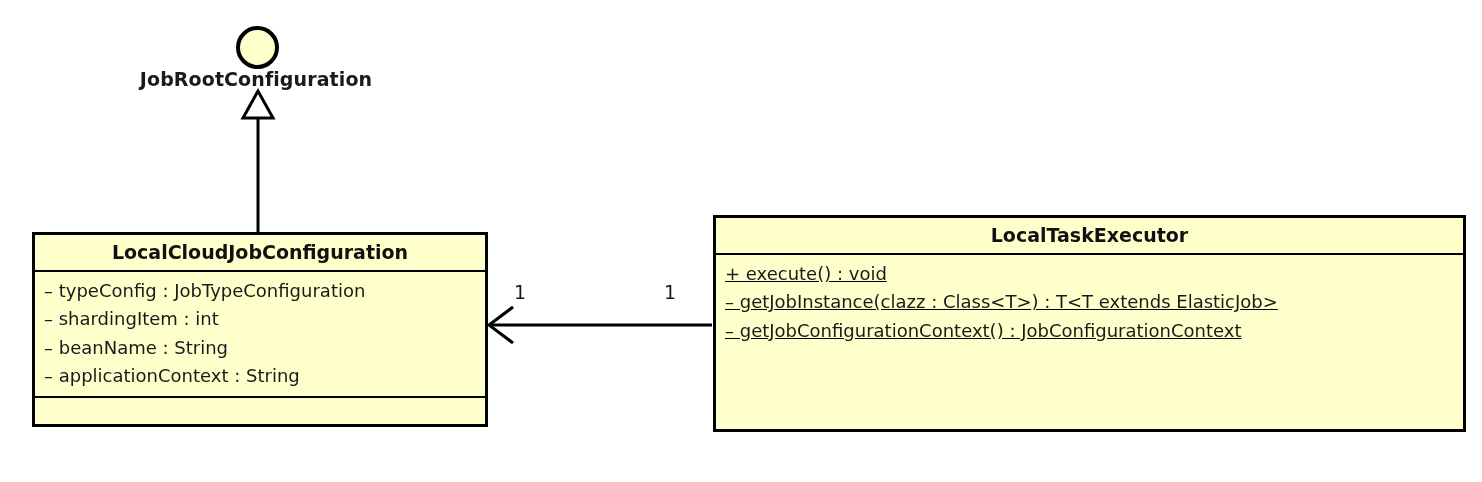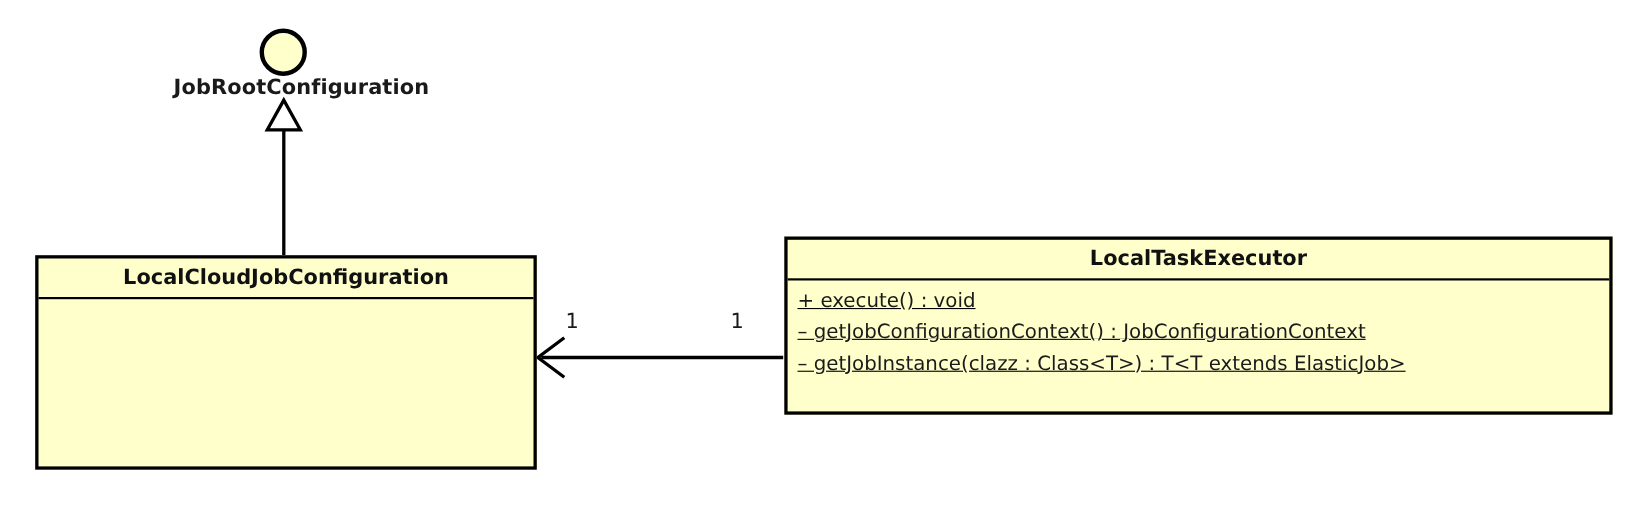--- a/index.html
+++ b/index.html
@@ -89,21 +89,21 @@
     white-space: nowrap;
   }
 </style>
 </head>
 <body>
 
 <div id="diagram">
 
   <div class="iface-circle" style="left:236px; top:26px; width:43px; height:43px;"></div>
 
-  <div class="iface-label" style="left:74px; top:68px; width:400px;">JobRootConfiguration</div>
+  <div class="iface-label" style="left:56px; top:68px; width:400px;">JobRootConfiguration</div>
 
   <svg class="edge-svg" viewBox="0 0 1482 482" xmlns="http://www.w3.org/2000/svg">
 
     
     <g>
       <line x1="258" y1="117" x2="258" y2="232" stroke="#000000" stroke-width="3"></line>
       <polygon points="258,91 243,118 273,118" fill="#ffffff" stroke="#000000" stroke-width="3" stroke-linejoin="miter"></polygon>
     </g>
 
      LocalCloudJobConfiguration --&gt;
@@ -114,29 +114,35 @@
   </svg>
 
   <div class="mult-label" style="left:514px; top:281px;">1</div>
 
   <div class="mult-label" style="left:664px; top:281px;">1</div>
 
   <div class="class-box" style="left:32px; top:232px; width:456px; height:195px;">
 
     <div class="class-title">LocalCloudJobConfiguration</div>
 
+    <div class="compartment">
+      <div class="member">– typeConfig : JobTypeConfiguration</div>
+      <div class="member">– shardingItem : int</div>
+      <div class="member">– beanName : String</div>
+      <div class="member">– applicationContext : String</div>
+    </div>
 
     <div class="compartment empty"></div>
   </div>
 
-  <div class="class-box" style="left:713px; top:215px; width:753px; height:162px;">
+  <div class="class-box" style="left:713px; top:215px; width:753px; height:217px;">
 
     <div class="class-title">LocalTaskExecutor</div>
 
 
     <div class="compartment">
       <div class="member">+ execute() : void</div>
+      <div class="member">– getJobInstance(clazz : Class&lt;T&gt;) : T&lt;T extends ElasticJob&gt;</div>
       <div class="member">– getJobConfigurationContext() : JobConfigurationContext</div>
-      <div class="member">– getJobInstance(clazz : Class&lt;T&gt;) : T&lt;T extends ElasticJob&gt;</div>
     </div>
   </div>
 
 </div>
 
 </body></html>

